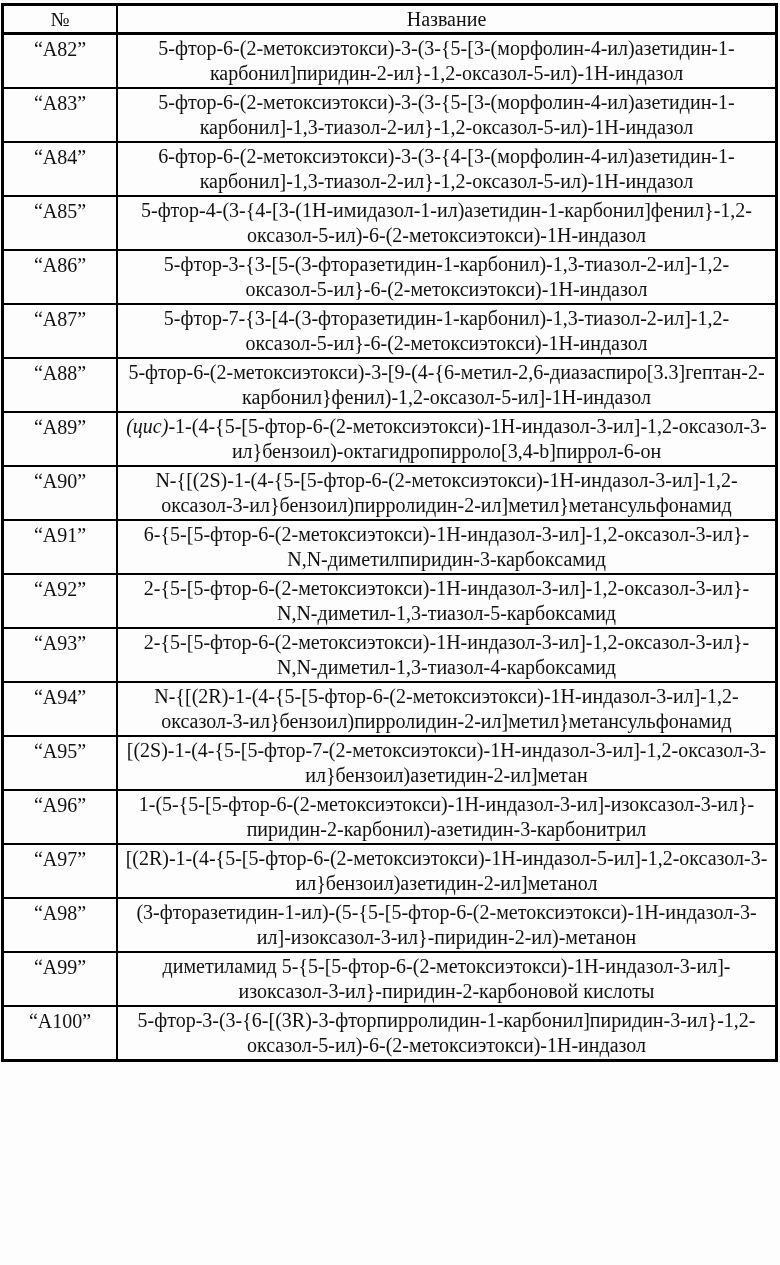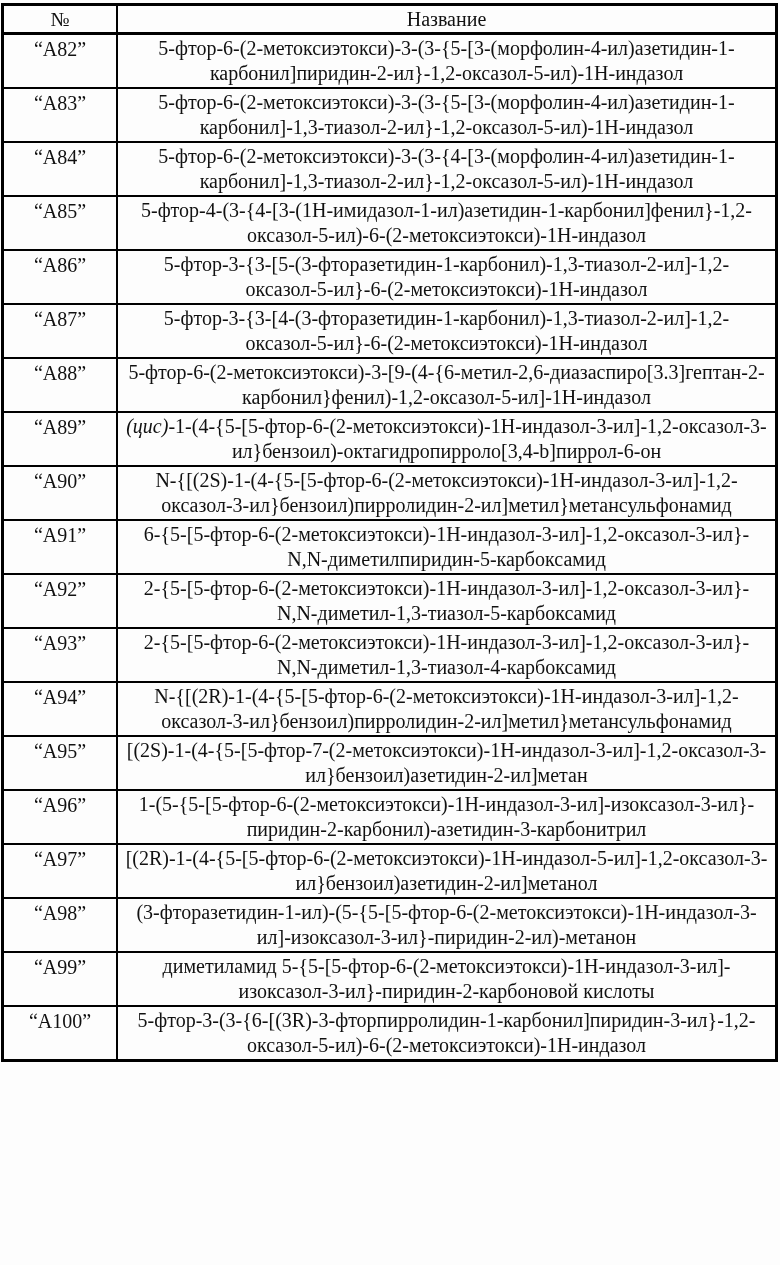--- a/index.html
+++ b/index.html
@@ -68,49 +68,49 @@
         <tr>
           <td class="num-cell">“A82”</td>
           <td class="name-cell">5-фтор-6-(2-метоксиэтокси)-3-(3-{5-[3-(морфолин-4-ил)азетидин-1-карбонил]пиридин-2-ил}-1,2-оксазол-5-ил)-1H-индазол</td>
         </tr>
         <tr>
           <td class="num-cell">“A83”</td>
           <td class="name-cell">5-фтор-6-(2-метоксиэтокси)-3-(3-{5-[3-(морфолин-4-ил)азетидин-1-карбонил]-1,3-тиазол-2-ил}-1,2-оксазол-5-ил)-1H-индазол</td>
         </tr>
         <tr>
           <td class="num-cell">“A84”</td>
-          <td class="name-cell">5-фтор-6-(2-метоксиэтокси)-3-(3-{4-[3-(морфолин-4-ил)азетидин-1-карбонил]-1,3-тиазол-2-ил}-1,2-оксазол-5-ил)-1H-индазол</td>
+          <td class="name-cell">6-фтор-6-(2-метоксиэтокси)-3-(3-{4-[3-(морфолин-4-ил)азетидин-1-карбонил]-1,3-тиазол-2-ил}-1,2-оксазол-5-ил)-1H-индазол</td>
         </tr>
         <tr>
           <td class="num-cell">“A85”</td>
           <td class="name-cell">5-фтор-4-(3-{4-[3-(1H-имидазол-1-ил)азетидин-1-карбонил]фенил}-1,2-оксазол-5-ил)-6-(2-метоксиэтокси)-1H-индазол</td>
         </tr>
         <tr>
           <td class="num-cell">“A86”</td>
           <td class="name-cell">5-фтор-3-{3-[5-(3-фторазетидин-1-карбонил)-1,3-тиазол-2-ил]-1,2-оксазол-5-ил}-6-(2-метоксиэтокси)-1H-индазол</td>
         </tr>
         <tr>
           <td class="num-cell">“A87”</td>
-          <td class="name-cell">5-фтор-3-{3-[4-(3-фторазетидин-1-карбонил)-1,3-тиазол-2-ил]-1,2-оксазол-5-ил}-6-(2-метоксиэтокси)-1H-индазол</td>
+          <td class="name-cell">5-фтор-7-{3-[4-(3-фторазетидин-1-карбонил)-1,3-тиазол-2-ил]-1,2-оксазол-5-ил}-6-(2-метоксиэтокси)-1H-индазол</td>
         </tr>
         <tr>
           <td class="num-cell">“A88”</td>
           <td class="name-cell">5-фтор-6-(2-метоксиэтокси)-3-[9-(4-{6-метил-2,6-диазаспиро[3.3]гептан-2-карбонил}фенил)-1,2-оксазол-5-ил]-1H-индазол</td>
         </tr>
         <tr>
           <td class="num-cell">“A89”</td>
           <td class="name-cell"><i>(цис)</i>-1-(4-{5-[5-фтор-6-(2-метоксиэтокси)-1H-индазол-3-ил]-1,2-оксазол-3-ил}бензоил)-октагидропирроло[3,4-b]пиррол-6-он</td>
         </tr>
         <tr>
           <td class="num-cell">“A90”</td>
           <td class="name-cell">N-{[(2S)-1-(4-{5-[5-фтор-6-(2-метоксиэтокси)-1H-индазол-3-ил]-1,2-оксазол-3-ил}бензоил)пирролидин-2-ил]метил}метансульфонамид</td>
         </tr>
         <tr>
           <td class="num-cell">“A91”</td>
-          <td class="name-cell">6-{5-[5-фтор-6-(2-метоксиэтокси)-1H-индазол-3-ил]-1,2-оксазол-3-ил}-N,N-диметилпиридин-5-карбоксамид</td>
+          <td class="name-cell">6-{5-[5-фтор-6-(2-метоксиэтокси)-1H-индазол-3-ил]-1,2-оксазол-3-ил}-N,N-диметилпиридин-3-карбоксамид</td>
         </tr>
         <tr>
           <td class="num-cell">“A92”</td>
           <td class="name-cell">2-{5-[5-фтор-6-(2-метоксиэтокси)-1H-индазол-3-ил]-1,2-оксазол-3-ил}-N,N-диметил-1,3-тиазол-5-карбоксамид</td>
         </tr>
         <tr>
           <td class="num-cell">“A93”</td>
           <td class="name-cell">2-{5-[5-фтор-6-(2-метоксиэтокси)-1H-индазол-3-ил]-1,2-оксазол-3-ил}-N,N-диметил-1,3-тиазол-4-карбоксамид</td>
         </tr>
         <tr>

